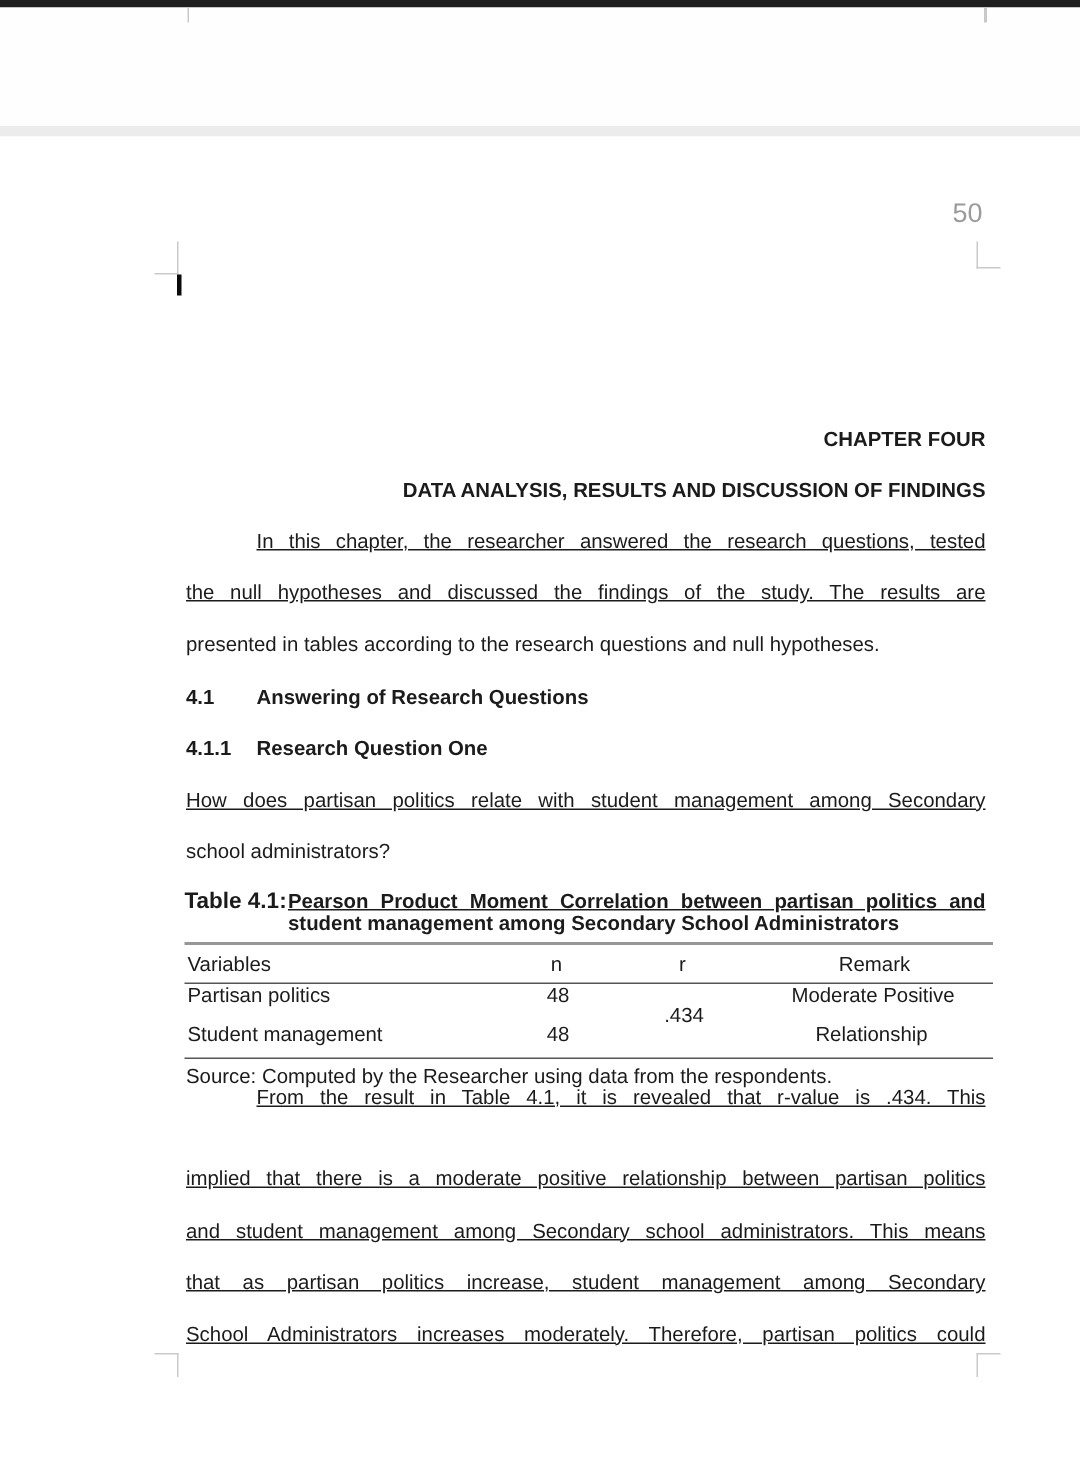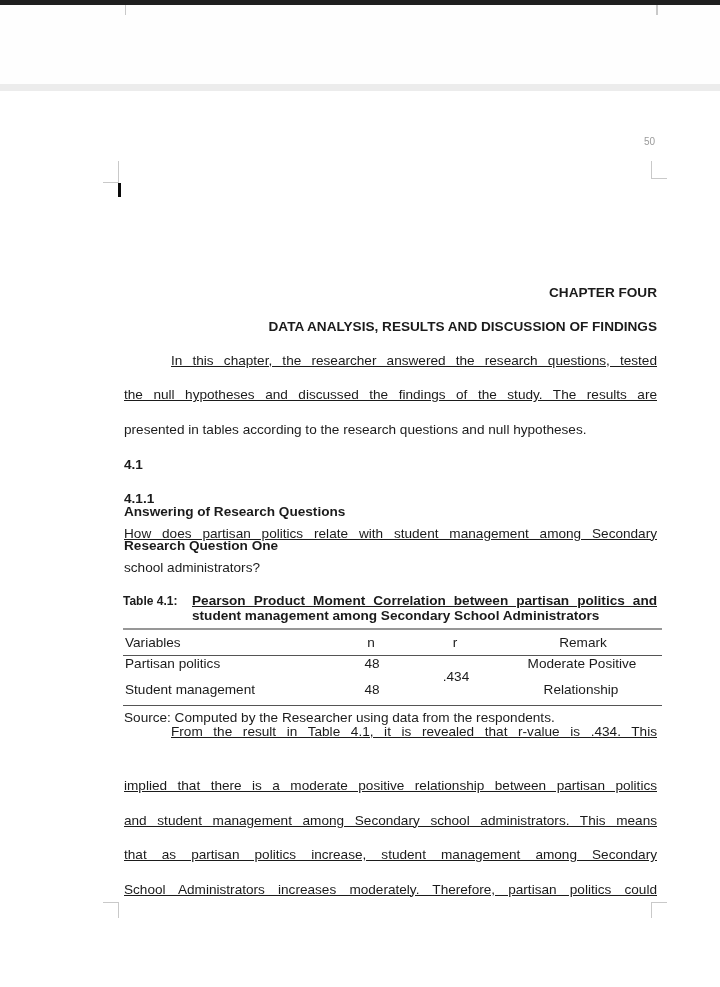--- a/index.html
+++ b/index.html
@@ -11,42 +11,42 @@
   }
   .chrome-bar{position:absolute;left:0;top:0;width:720px;height:4.5px;background:#1f1f1f;}
   .prev-page{position:absolute;left:0;top:4.5px;width:720px;height:79.5px;background:#fefefe;}
   .tick{position:absolute;top:0;width:1.5px;height:10px;background:#c9c9c9;}
   .tick-l{left:124.5px;}
   .tick-r{left:656px;}
   .page-gap{position:absolute;left:0;top:84px;width:720px;height:6.5px;background:#ececec;}
   .page{position:absolute;left:0;top:90.5px;width:720px;height:896.5px;background:#ffffff;}
 
   .page-number{position:absolute;top:43px;left:595px;width:60px;text-align:right;
-    font-size:10px;color:#9b9b9b;line-height:16px;}
+    font-size:18px;color:#9b9b9b;line-height:16px;}
 
   
   .mark{position:absolute;}
   .mark-tl{left:103px;top:70px;width:15px;height:21px;border-right:1.5px solid #c9c9c9;border-bottom:1.5px solid #c9c9c9;}
   .mark-tr{left:651px;top:70px;width:15px;height:17px;border-left:1.5px solid #c9c9c9;border-bottom:1.5px solid #c9c9c9;}
   .mark-bl{left:102.5px;top:811.5px;width:15px;height:15px;border-right:1.5px solid #c9c9c9;border-top:1.5px solid #c9c9c9;}
   .mark-br{left:651px;top:811.5px;width:15px;height:15px;border-left:1.5px solid #c9c9c9;border-top:1.5px solid #c9c9c9;}
 
   .caret{position:absolute;left:117.5px;top:92px;width:3.5px;height:14.5px;background:#0a0a0a;}
 
   .tl{position:absolute;left:124px;width:533px;height:19px;line-height:19px;font-size:13.6px;
       white-space:normal;overflow:visible;}
   .b{font-weight:bold;}
   .center{text-align:right;}
   .jl{text-align:justify;text-align-last:justify;text-decoration:underline;}
   .ind{text-indent:47px;}
 
-  .sec{display:flex;flex-direction:column;}
+  .sec{display:flex;}
   .sec .num{flex:0 0 47px;}
 
-  .cap-label{position:absolute;left:123px;width:70px;height:18px;line-height:18px;font-size:12px;font-weight:bold;}
+  .cap-label{position:absolute;left:123px;width:70px;height:18px;line-height:18px;font-size:15px;font-weight:bold;}
   .cap-line{position:absolute;left:192px;width:465px;height:17px;line-height:17px;font-size:13.6px;font-weight:bold;}
 
   .rtable{position:absolute;left:123px;top:537px;width:539px;height:79px;font-size:13.6px;}
   .rule{position:absolute;left:0;width:539px;}
   .rule-heavy{top:0;height:2.5px;background:#979797;}
   .rule-mid{top:27px;height:1.5px;background:#555555;}
   .rule-bot{top:77px;height:1.5px;background:#555555;}
   .cell{position:absolute;height:16px;line-height:16px;white-space:nowrap;}
   .cell-left{left:2px;}
   .cell-c{transform:translateX(-50%);}

